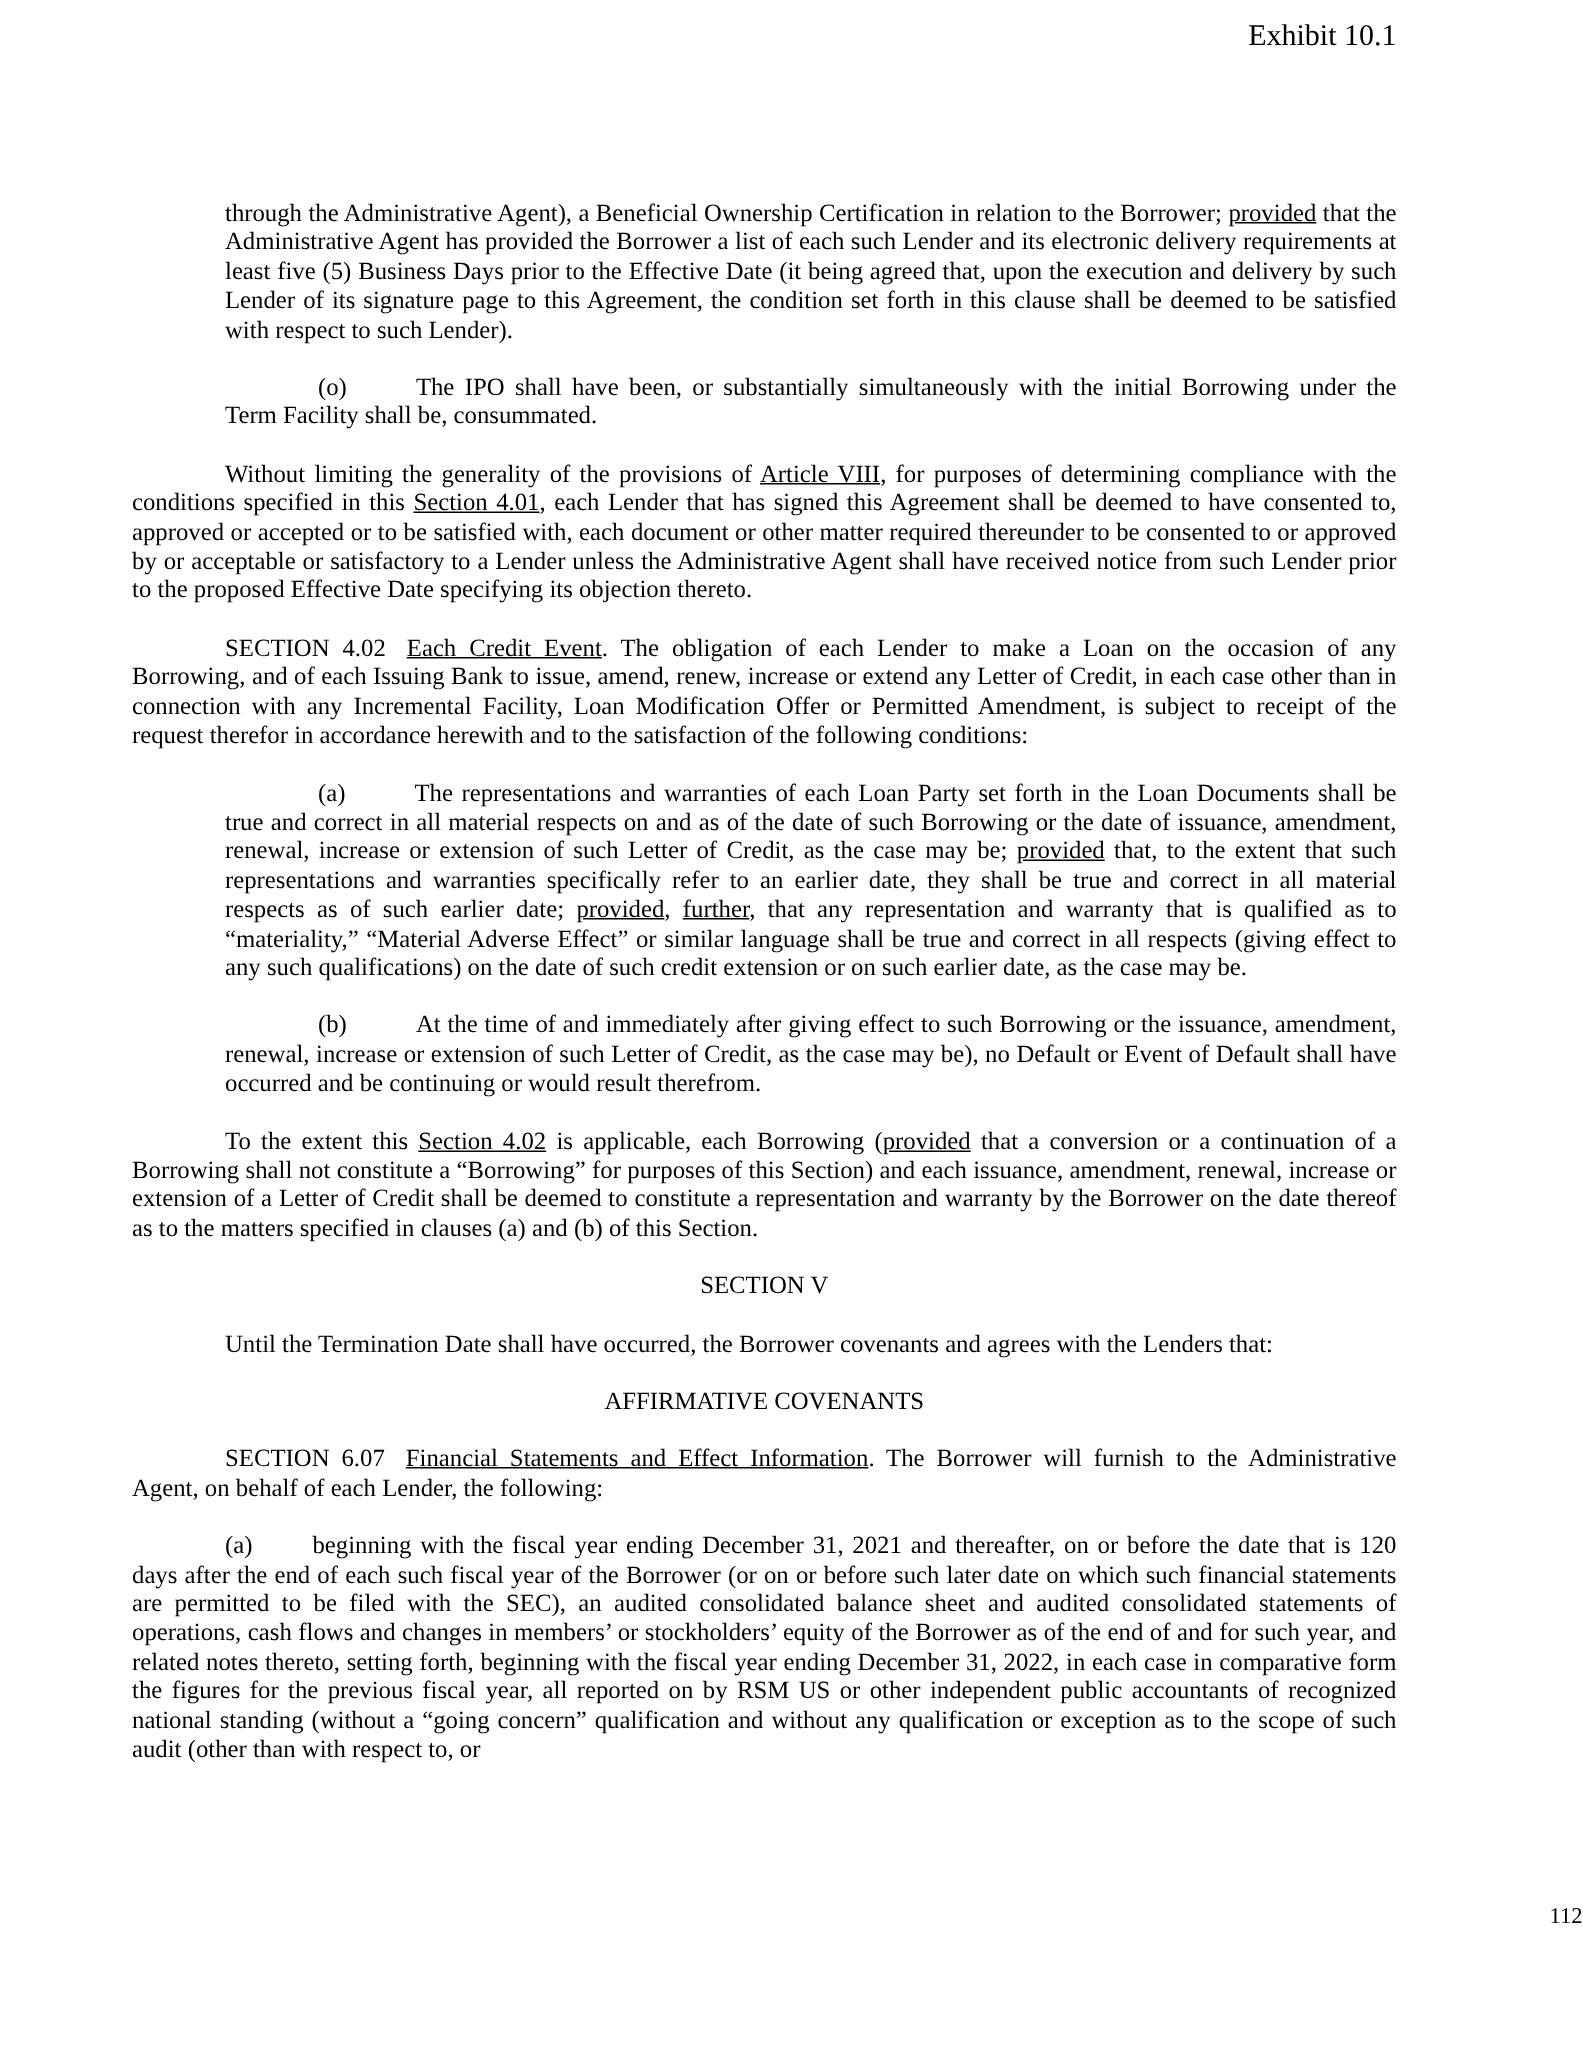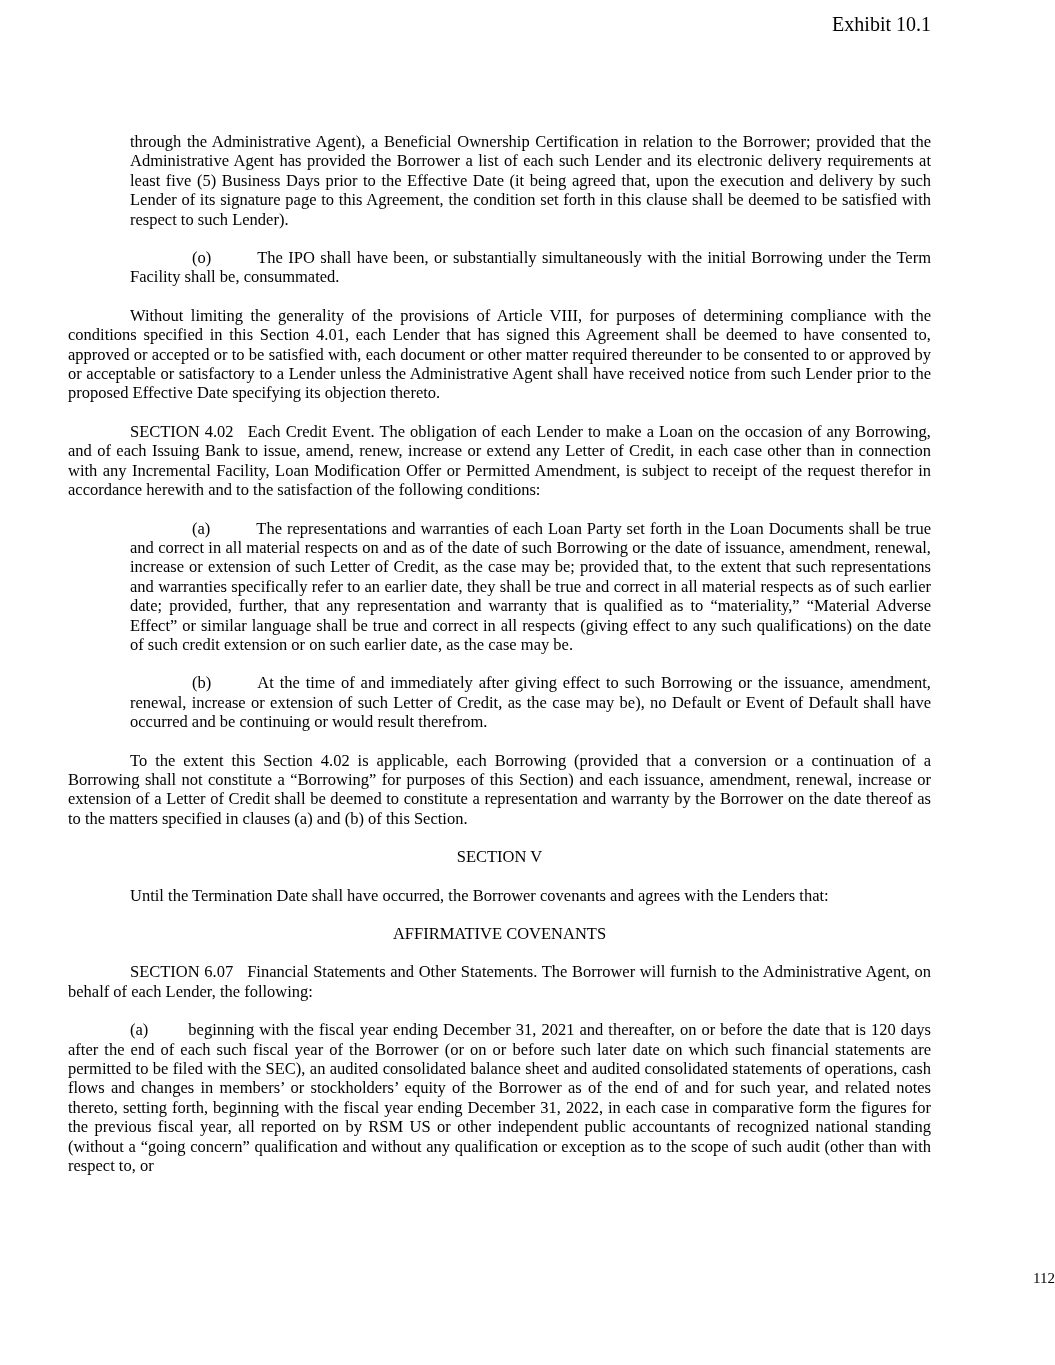--- a/index.html
+++ b/index.html
@@ -8,41 +8,41 @@
     width: 1055px;
     height: 1365px;
     background: #ffffff;
     color: #000000;
     font-family: "Liberation Serif", serif;
   }
   .page {
     position: relative;
     width: 100%;
     height: 100%;
-    padding: 10px 124px 0 68px;
+    padding: 10px 124px 0 88px;
   }
   .exhibit {
     text-align: right;
     font-size: 20px;
     line-height: 24px;
     margin-top: 2px;
   }
   .content {
     margin-top: 96px;
     font-size: 16.5px;
     line-height: 19.4px;
   }
   .para {
     text-align: justify;
     margin: 0 0 19px 0;
   }
   .quote { margin-left: 62px; }
   .indent { text-indent: 62px; }
   .center { text-align: center; text-indent: 0; }
-  .u { }
+  .u { text-decoration: underline; }
   .tab { display: inline-block; }
   .footer {
     position: absolute;
     left: 0;
     right: 0;
     bottom: 78px;
     text-align: right;
     font-size: 15px;
   }
 </style>
@@ -56,18 +56,18 @@
       <div class="para quote"><span>through the Administrative Agent), a Beneficial Ownership Certification in relation to the Borrower; </span><span class="u">provided</span><span> that the Administrative Agent has provided the Borrower a list of each such Lender and its electronic delivery requirements at least five (5) Business Days prior to the Effective Date (it being agreed that, upon the execution and delivery by such Lender of its signature page to this Agreement, the condition set forth in this clause shall be deemed to be satisfied with respect to such Lender).</span></div>
       <div class="para quote indent"><span>(o)</span><span class="tab" style="width: 46px;">&nbsp;</span><span>The IPO shall have been, or substantially simultaneously with the initial Borrowing under the Term Facility shall be, consummated.</span></div>
       <div class="para indent"><span>Without limiting the generality of the provisions of </span><span class="u">Article VIII</span><span>, for purposes of determining compliance with the conditions specified in this </span><span class="u">Section 4.01</span><span>, each Lender that has signed this Agreement shall be deemed to have consented to, approved or accepted or to be satisfied with, each document or other matter required thereunder to be consented to or approved by or acceptable or satisfactory to a Lender unless the Administrative Agent shall have received notice from such Lender prior to the proposed Effective Date specifying its objection thereto.</span></div>
       <div class="para indent"><span>SECTION 4.02</span><span class="tab" style="width: 14px;">&nbsp;</span><span class="u">Each Credit Event</span><span>.  The obligation of each Lender to make a Loan on the occasion of any Borrowing, and of each Issuing Bank to issue, amend, renew, increase or extend any Letter of Credit, in each case other than in connection with any Incremental Facility, Loan Modification Offer or Permitted Amendment, is subject to receipt of the request therefor in accordance herewith and to the satisfaction of the following conditions:</span></div>
       <div class="para quote indent"><span>(a)</span><span class="tab" style="width: 46px;">&nbsp;</span><span>The representations and warranties of each Loan Party set forth in the Loan Documents shall be true and correct in all material respects on and as of the date of such Borrowing or the date of issuance, amendment, renewal, increase or extension of such Letter of Credit, as the case may be; </span><span class="u">provided</span><span> that, to the extent that such representations and warranties specifically refer to an earlier date, they shall be true and correct in all material respects as of such earlier date; </span><span class="u">provided</span><span>, </span><span class="u">further</span><span>, that any representation and warranty that is qualified as to “materiality,” “Material Adverse Effect” or similar language shall be true and correct in all respects (giving effect to any such qualifications) on the date of such credit extension or on such earlier date, as the case may be.</span></div>
       <div class="para quote indent"><span>(b)</span><span class="tab" style="width: 46px;">&nbsp;</span><span>At the time of and immediately after giving effect to such Borrowing or the issuance, amendment, renewal, increase or extension of such Letter of Credit, as the case may be), no Default or Event of Default shall have occurred and be continuing or would result therefrom.</span></div>
       <div class="para indent"><span>To the extent this </span><span class="u">Section 4.02</span><span> is applicable, each Borrowing (</span><span class="u">provided</span><span> that a conversion or a continuation of a Borrowing shall not constitute a “Borrowing” for purposes of this Section) and each issuance, amendment, renewal, increase or extension of a Letter of Credit shall be deemed to constitute a representation and warranty by the Borrower on the date thereof as to the matters specified in clauses (a) and (b) of this Section.</span></div>
       <div class="para center"><span>SECTION V</span></div>
       <div class="para indent"><span>Until the Termination Date shall have occurred, the Borrower covenants and agrees with the Lenders that:</span></div>
       <div class="para center"><span>AFFIRMATIVE COVENANTS</span></div>
-      <div class="para indent"><span>SECTION 6.07</span><span class="tab" style="width: 14px;">&nbsp;</span><span class="u">Financial Statements and Other Statements</span><span>.   The Borrower will furnish to the Administrative Agent, on behalf of each Lender, the following:</span></div>
+      <div class="para indent"><span>SECTION 6.07</span><span class="tab" style="width: 14px;">&nbsp;</span><span class="u">Financial Statements and Effect Information</span><span>.   The Borrower will furnish to the Administrative Agent, on behalf of each Lender, the following:</span></div>
       <div class="para indent"><span>(a)</span><span class="tab" style="width: 40px;">&nbsp;</span><span>beginning with the fiscal year ending December 31, 2021 and thereafter, on or before the date that is 120 days after the end of each such fiscal year of the Borrower (or on or before such later date on which such financial statements are permitted to be filed with the SEC), an audited consolidated balance sheet and audited consolidated statements of operations, cash flows and changes in members’ or stockholders’ equity of the Borrower as of the end of and for such year, and related notes thereto, setting forth, beginning with the fiscal year ending December 31, 2022, in each case in comparative form the figures for the previous fiscal year, all reported on by RSM US or other independent public accountants of recognized national standing (without a “going concern” qualification and without any qualification or exception as to the scope of such audit (other than with respect to, or</span></div>
     </div>
 
   <div class="footer">112</div>
 </div>
 
 </body></html>

